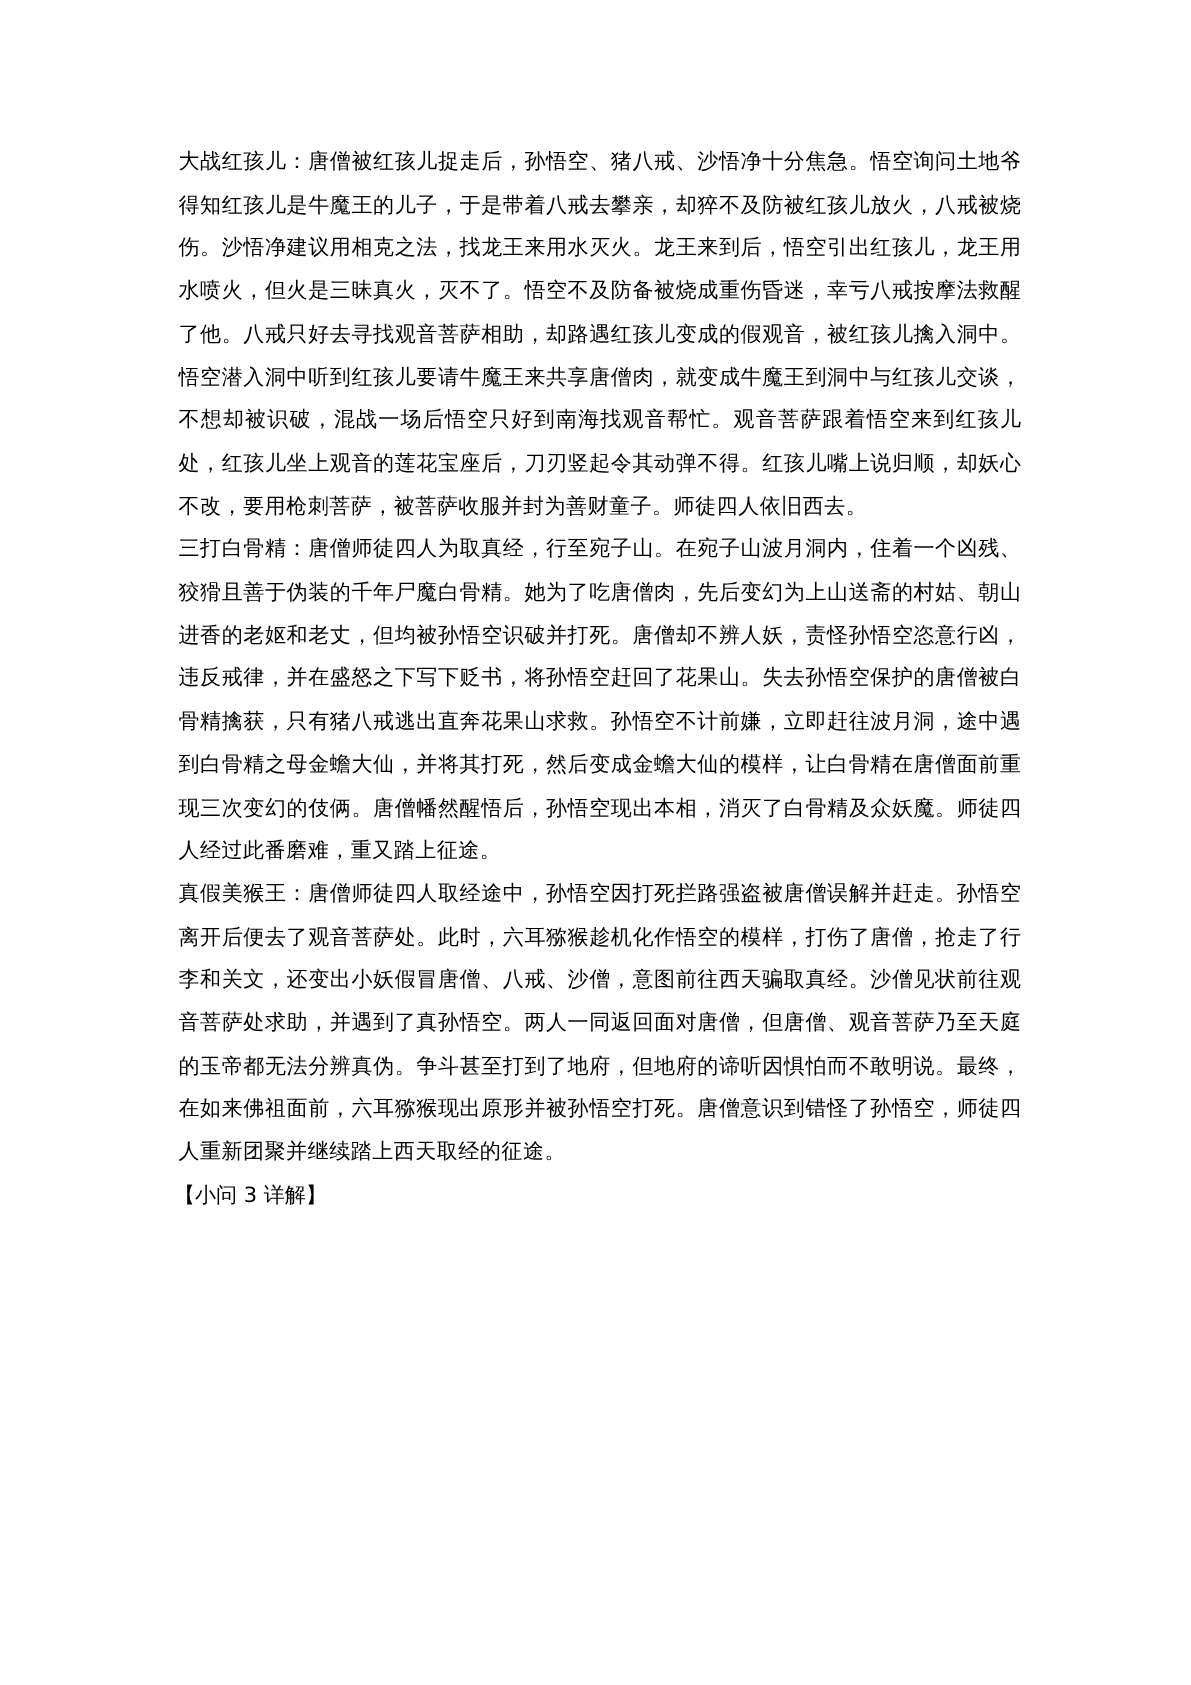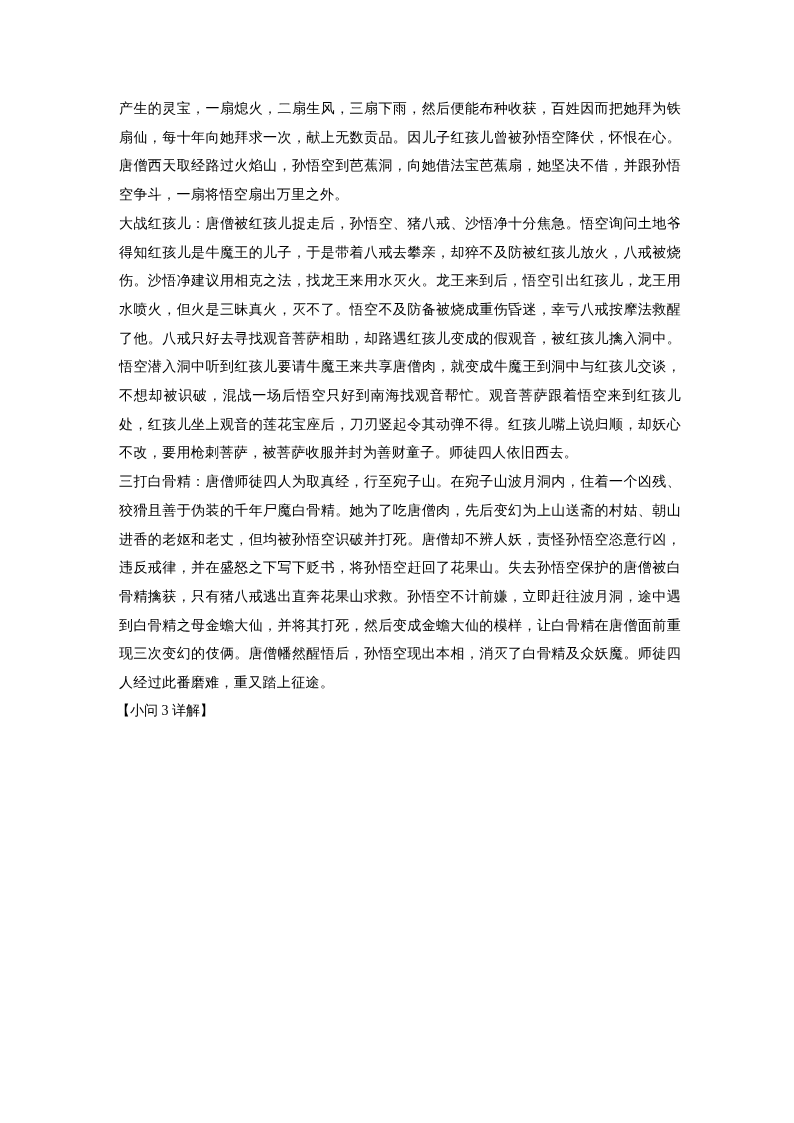--- a/index.html
+++ b/index.html
@@ -28,24 +28,23 @@
       text-align: justify;
       text-justify: inter-character;
       word-break: break-all;
       letter-spacing: 0.35px;
     }
     .heading {
       margin: 0;
       font-size: 14px;
       line-height: 28.7px;
       margin-left: -3px;
-      font-family: Liberation Serif, serif;
     }
   </style>
 </head>
 <body>
 
 <div class="page">
-  <p class="para">产生的灵宝，一扇熄火，二扇生风，三扇下雨，然后便能布种收获，百姓因而把她拜为铁扇仙，每十年向她拜求一次，献上无数贡品。因儿子红孩儿曾被孙悟空降伏，怀恨在心。唐僧西天取经路过火焰山，孙悟空到芭蕉洞，向她借法宝芭蕉扇，她坚决不借，并跟孙悟空争斗，一扇将悟空扇出万里之外。</p>
   <p class="para">大战红孩儿：唐僧被红孩儿捉走后，孙悟空、猪八戒、沙悟净十分焦急。悟空询问土地爷得知红孩儿是牛魔王的儿子，于是带着八戒去攀亲，却猝不及防被红孩儿放火，八戒被烧伤。沙悟净建议用相克之法，找龙王来用水灭火。龙王来到后，悟空引出红孩儿，龙王用水喷火，但火是三昧真火，灭不了。悟空不及防备被烧成重伤昏迷，幸亏八戒按摩法救醒了他。八戒只好去寻找观音菩萨相助，却路遇红孩儿变成的假观音，被红孩儿擒入洞中。悟空潜入洞中听到红孩儿要请牛魔王来共享唐僧肉，就变成牛魔王到洞中与红孩儿交谈，不想却被识破，混战一场后悟空只好到南海找观音帮忙。观音菩萨跟着悟空来到红孩儿处，红孩儿坐上观音的莲花宝座后，刀刃竖起令其动弹不得。红孩儿嘴上说归顺，却妖心不改，要用枪刺菩萨，被菩萨收服并封为善财童子。师徒四人依旧西去。</p>
   <p class="para">三打白骨精：唐僧师徒四人为取真经，行至宛子山。在宛子山波月洞内，住着一个凶残、狡猾且善于伪装的千年尸魔白骨精。她为了吃唐僧肉，先后变幻为上山送斋的村姑、朝山进香的老妪和老丈，但均被孙悟空识破并打死。唐僧却不辨人妖，责怪孙悟空恣意行凶，违反戒律，并在盛怒之下写下贬书，将孙悟空赶回了花果山。失去孙悟空保护的唐僧被白骨精擒获，只有猪八戒逃出直奔花果山求救。孙悟空不计前嫌，立即赶往波月洞，途中遇到白骨精之母金蟾大仙，并将其打死，然后变成金蟾大仙的模样，让白骨精在唐僧面前重现三次变幻的伎俩。唐僧幡然醒悟后，孙悟空现出本相，消灭了白骨精及众妖魔。师徒四人经过此番磨难，重又踏上征途。</p>
+  <p class="para">真假美猴王：唐僧师徒四人取经途中，孙悟空因打死拦路强盗被唐僧误解并赶走。孙悟空离开后便去了观音菩萨处。此时，六耳猕猴趁机化作悟空的模样，打伤了唐僧，抢走了行李和关文，还变出小妖假冒唐僧、八戒、沙僧，意图前往西天骗取真经。沙僧见状前往观音菩萨处求助，并遇到了真孙悟空。两人一同返回面对唐僧，但唐僧、观音菩萨乃至天庭的玉帝都无法分辨真伪。争斗甚至打到了地府，但地府的谛听因惧怕而不敢明说。最终，在如来佛祖面前，六耳猕猴现出原形并被孙悟空打死。唐僧意识到错怪了孙悟空，师徒四人重新团聚并继续踏上西天取经的征途。</p>
   <p class="heading">【小问 3 详解】</p>
 </div>
 
 </body></html>

